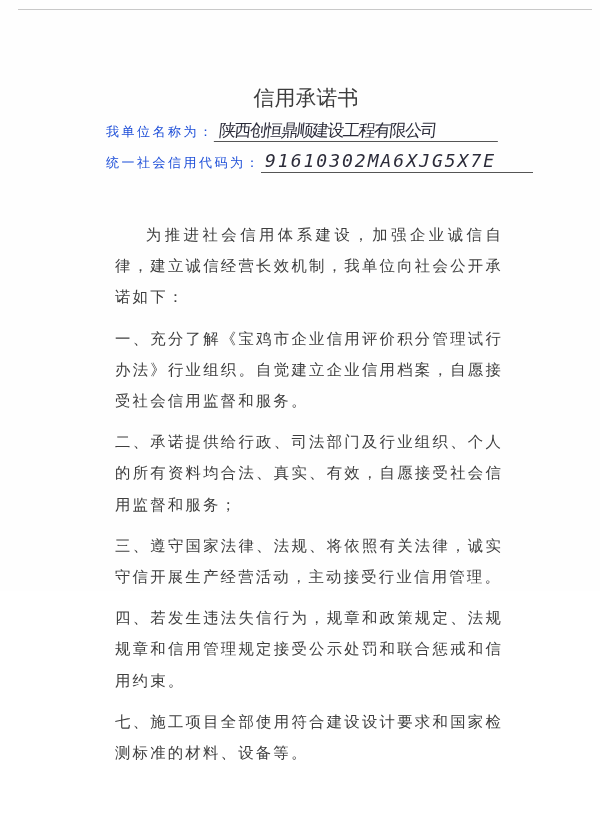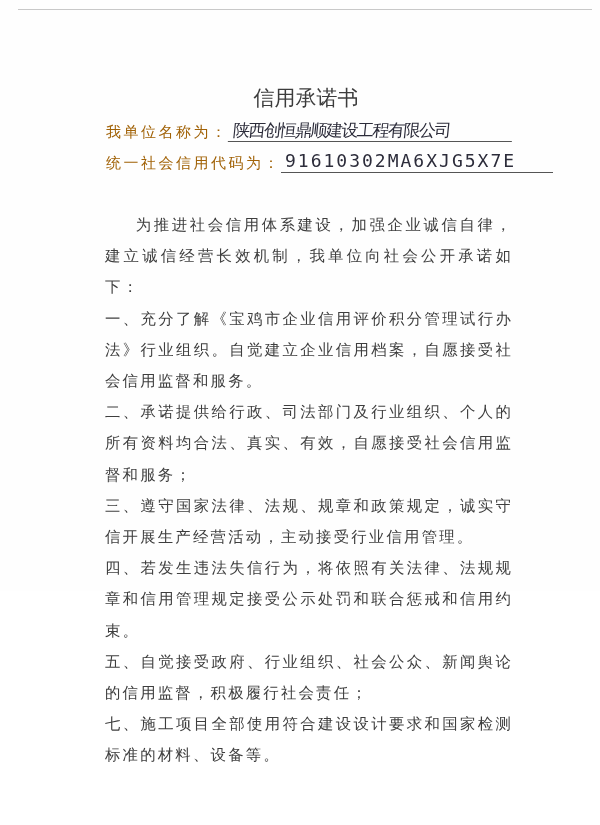--- a/index.html
+++ b/index.html
@@ -41,23 +41,23 @@
     font-family: "DejaVu Sans", "Liberation Sans", sans-serif;
   }
   .field-row {
     position: absolute;
     left: 106px;
     height: 24px;
     display: flex;
     align-items: flex-end;
   }
   .field-label {
-    font-size: 15px;
+    font-size: 13px;
     letter-spacing: 2.5px;
-    color: #a16207;
+    color: #1d4ed8;
     white-space: nowrap;
     line-height: 20px;
   }
   .field-value {
     position: relative;
     font-family: "DejaVu Sans Mono", "Liberation Mono", monospace;
     color: #2c2c3a;
     white-space: nowrap;
     border-bottom: 1px solid #555;
     line-height: 22px;
@@ -66,34 +66,35 @@
   .field-value.name {
     font-size: 17px;
     letter-spacing: -1.5px;
     width: 280px;
     transform: skewX(-6deg);
   }
   .field-value.code {
     font-size: 18px;
     letter-spacing: 2px;
     width: 268px;
+    font-style: italic;
   }
   .body-text {
     position: absolute;
     left: 105px;
     top: 210px;
     width: 408px;
     font-size: 15.4px;
     line-height: 31.2px;
     letter-spacing: 2.2px;
     color: #3e3e3e;
     font-family: "DejaVu Sans", "Liberation Sans", sans-serif;
   }
   .body-text p {
-    margin: 0;
+    margin: 10px;
     text-align: justify;
     text-align-last: left;
   }
   .body-text p.intro {
     text-indent: 2em;
   }
 </style>
 </head>
 <body>
 
@@ -109,19 +110,18 @@
 
   <div class="field-row" style="top:149px;justify-content:center;">
     <span class="field-label">统一社会信用代码为：</span>
     <span class="field-value code">91610302MA6XJG5X7E</span>
   </div>
 
   <div class="body-text">
     <p class="intro">为推进社会信用体系建设，加强企业诚信自律，建立诚信经营长效机制，我单位向社会公开承诺如下：</p>
     <p>一、充分了解《宝鸡市企业信用评价积分管理试行办法》行业组织。自觉建立企业信用档案，自愿接受社会信用监督和服务。</p>
     <p>二、承诺提供给行政、司法部门及行业组织、个人的所有资料均合法、真实、有效，自愿接受社会信用监督和服务；</p>
-    <p>三、遵守国家法律、法规、规章和政策规定，诚实守信开展生产经营活动，主动接受行业信用管理。</p>
-    <p>四、若发生违法失信行为，将依照有关法律、法规规章和信用管理规定接受公示处罚和联合惩戒和信用约束。</p>
-    <p>五、自觉接受政府、行业组织、社会公众、新闻舆论的信用监督，积极履行社会责任；</p>
+    <p>三、遵守国家法律、法规、将依照有关法律，诚实守信开展生产经营活动，主动接受行业信用管理。</p>
+    <p>四、若发生违法失信行为，规章和政策规定、法规规章和信用管理规定接受公示处罚和联合惩戒和信用约束。</p>
     <p>七、施工项目全部使用符合建设设计要求和国家检测标准的材料、设备等。</p>
 
   </div>
 </div>
 
 </body></html>

